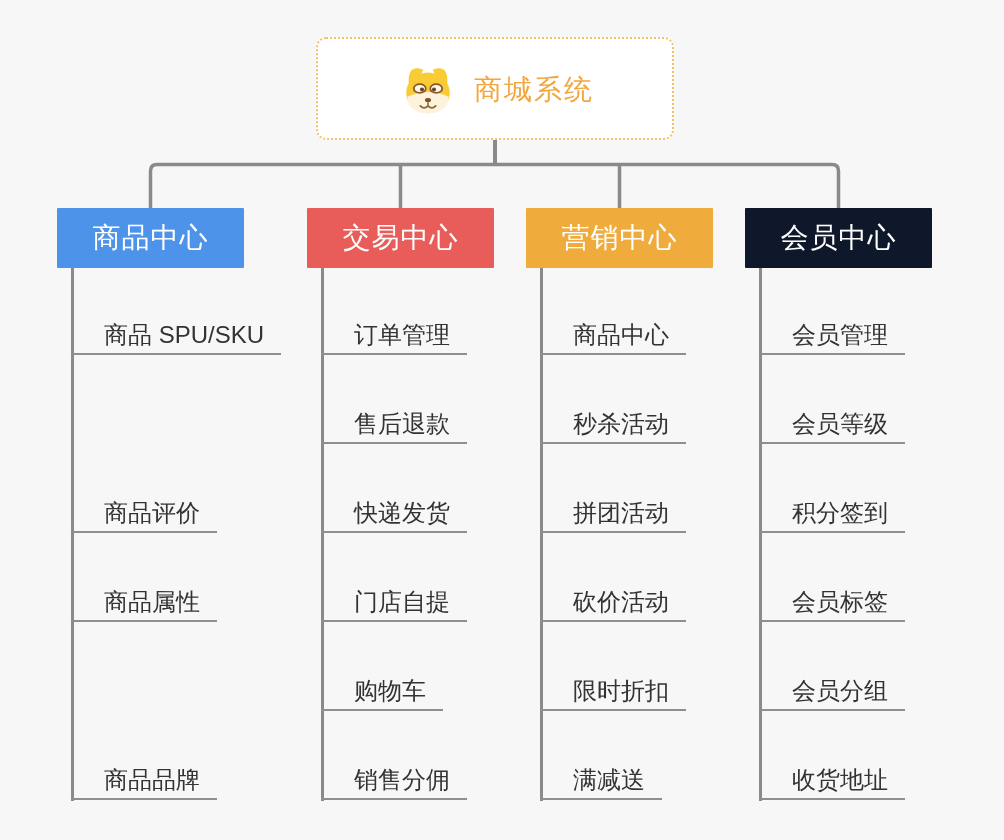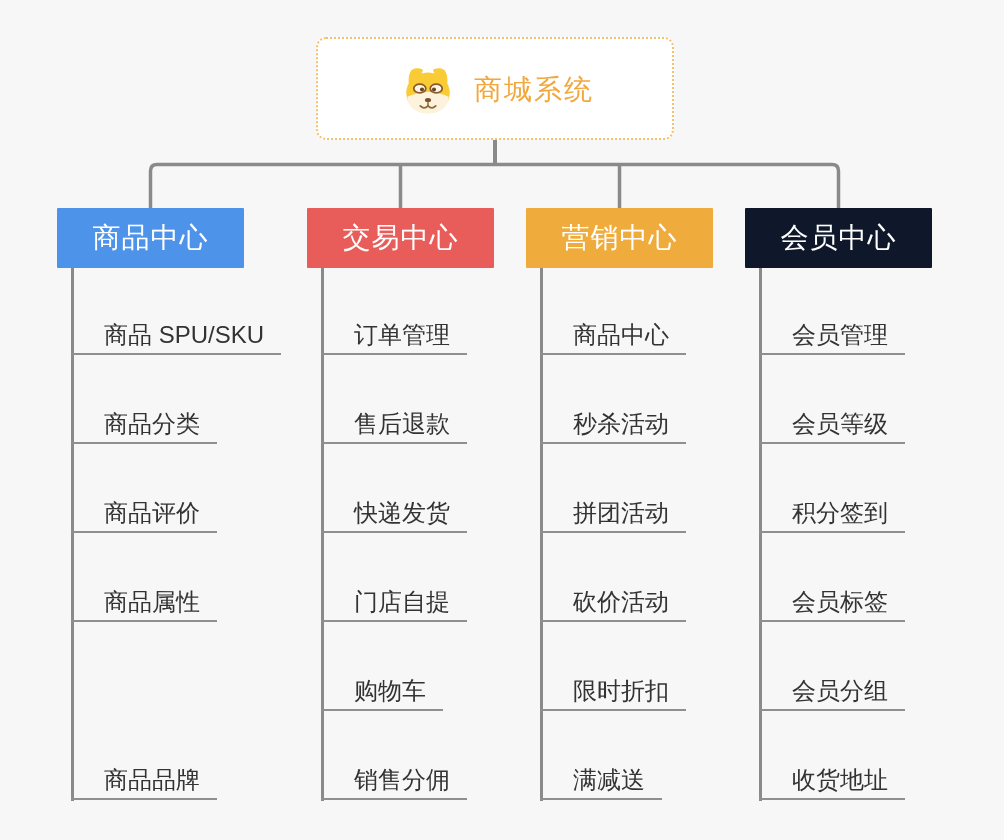--- a/index.html
+++ b/index.html
@@ -94,21 +94,20 @@
   <div class="branch-header h1" style="background-color: rgb(232, 93, 89);">交易中心</div>
   <div class="branch-header h2" style="background-color: rgb(239, 172, 60);">营销中心</div>
   <div class="branch-header h3" style="background-color: #0f172a;">会员中心</div>
 
   <div class="trunk c0" style="background-color: rgb(138, 138, 138);"></div>
   <div class="trunk c1" style="background-color: rgb(138, 138, 138);"></div>
   <div class="trunk c2" style="background-color: rgb(138, 138, 138);"></div>
   <div class="trunk c3" style="background-color: rgb(138, 138, 138);"></div>
 
   <div class="leaf c0 r0">商品 SPU/SKU</div>
-  <div class="leaf c0 r1">商品分类</div>
   <div class="leaf c0 r2">商品评价</div>
   <div class="leaf c0 r3">商品属性</div>
   <div class="leaf c0 r5">商品品牌</div>
 
   <div class="leaf c1 r0">订单管理</div>
   <div class="leaf c1 r1">售后退款</div>
   <div class="leaf c1 r2">快递发货</div>
   <div class="leaf c1 r3">门店自提</div>
   <div class="leaf c1 r4">购物车</div>
   <div class="leaf c1 r5">销售分佣</div>

